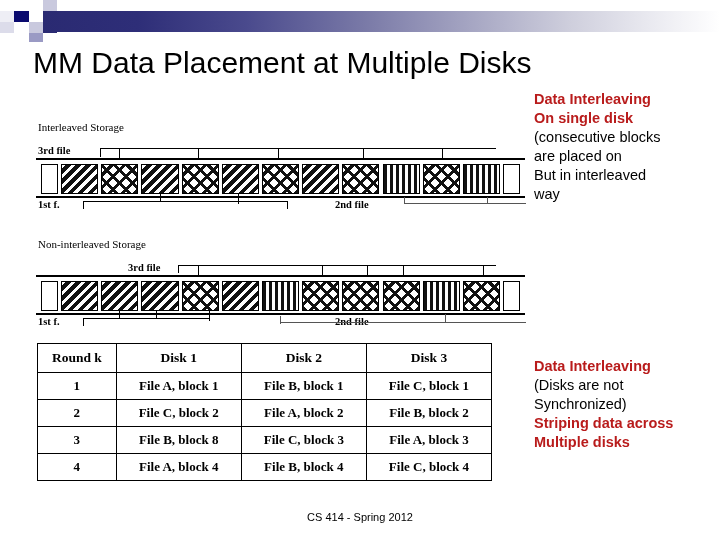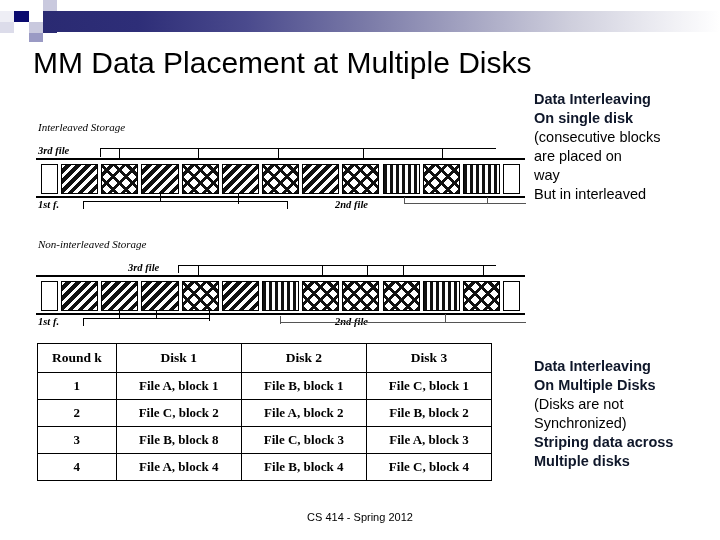--- a/index.html
+++ b/index.html
@@ -42,21 +42,20 @@
     color: #000000;
     letter-spacing: 0px;
     white-space: nowrap;
   }
 
   
   .diagram {
     position: absolute;
     font-family: "Liberation Serif", serif;
     color: #000;
-    font-style: italic;
   }
   .diag-caption {
     position: absolute;
     font-size: 11px;
     font-family: "Liberation Serif", serif;
     white-space: nowrap;
   }
   .file-label {
     position: absolute;
     font-size: 10.5px;
@@ -134,21 +133,21 @@
   #disk-table .col-disk  { width: 126px; }
 
   
   .annot {
     position: absolute;
     font-family: "Liberation Sans", sans-serif;
     font-size: 14.5px;
     line-height: 19px;
     white-space: nowrap;
   }
-  .annot .red  { color: #0f172a; font-weight: bold; }
+  .annot .red  { color: #b91c1c; font-weight: bold; }
   .annot .blk2 { color: #000000; font-weight: normal; }
 
   
   #footer {
     position: absolute;
     left: 0; top: 511px;
     width: 720px;
     text-align: center;
     font-size: 11px;
     color: #000;
@@ -301,26 +300,25 @@
       <td>File C, block 4</td>
     </tr>
   </tbody>
 </table>
 
 <div class="annot" id="annot-top" style="left:534px; top:90px;">
     <div class="red">Data Interleaving</div>
     <div class="red">On single disk</div>
     <div class="blk2">(consecutive blocks</div>
     <div class="blk2">are placed on</div>
+    <div class="blk2">But in interleaved</div>
     <div class="blk2">way</div>
-    <div class="blk2">But in interleaved</div>
   </div>
 
 <div class="annot" id="annot-bottom" style="left:534px; top:357px;">
     <div class="red">Data Interleaving</div>
-    <div class="red">On Multiple Disks</div>
     <div class="blk2">(Disks are not</div>
     <div class="blk2">Synchronized)</div>
     <div class="red">Striping data across</div>
     <div class="red">Multiple disks</div>
   </div>
 
 <div id="footer">CS 414 - Spring 2012</div>
 
 </body></html>

